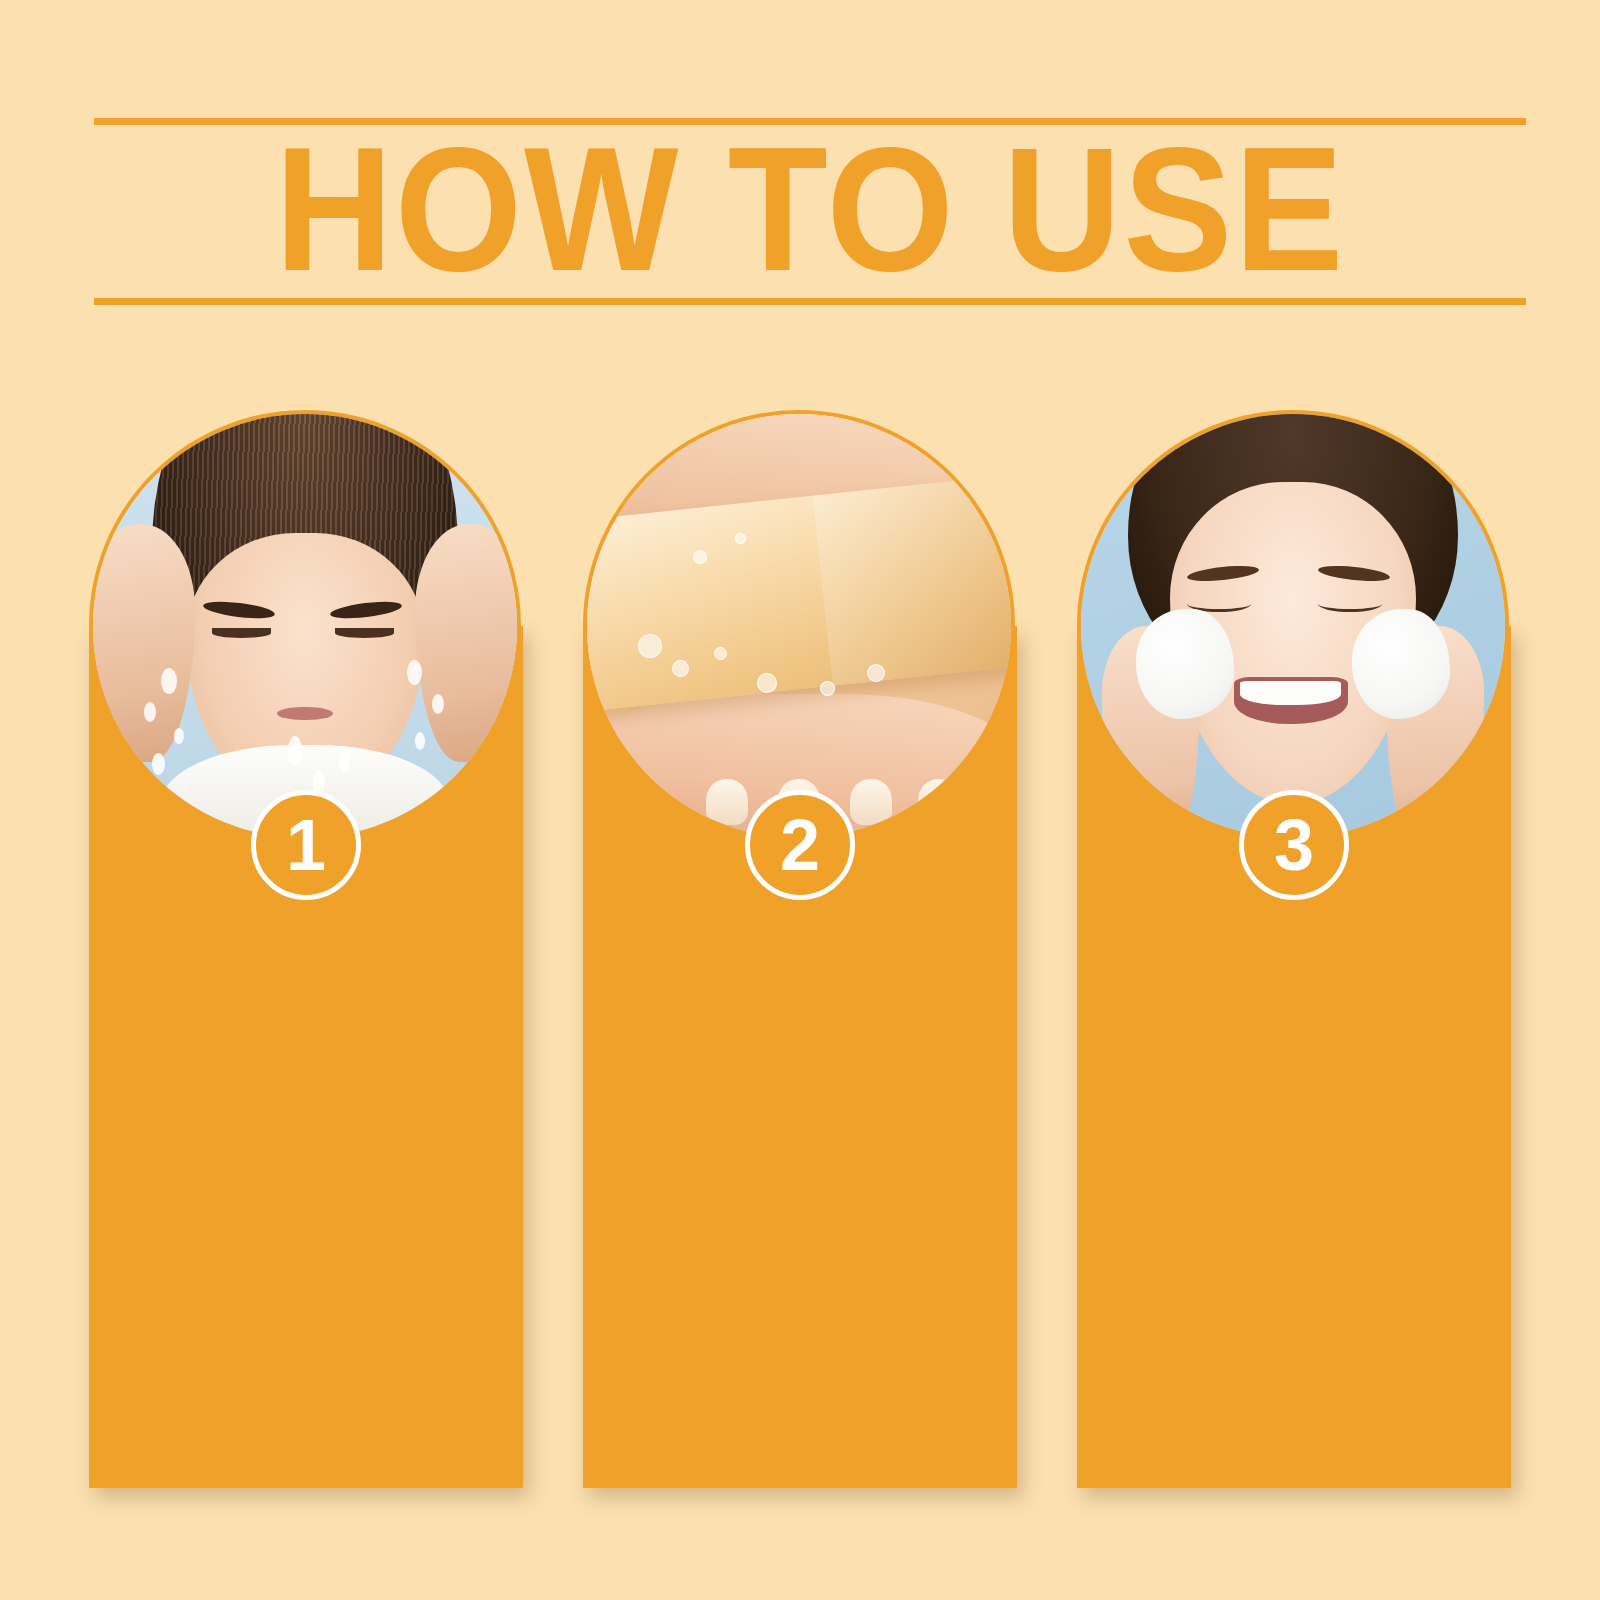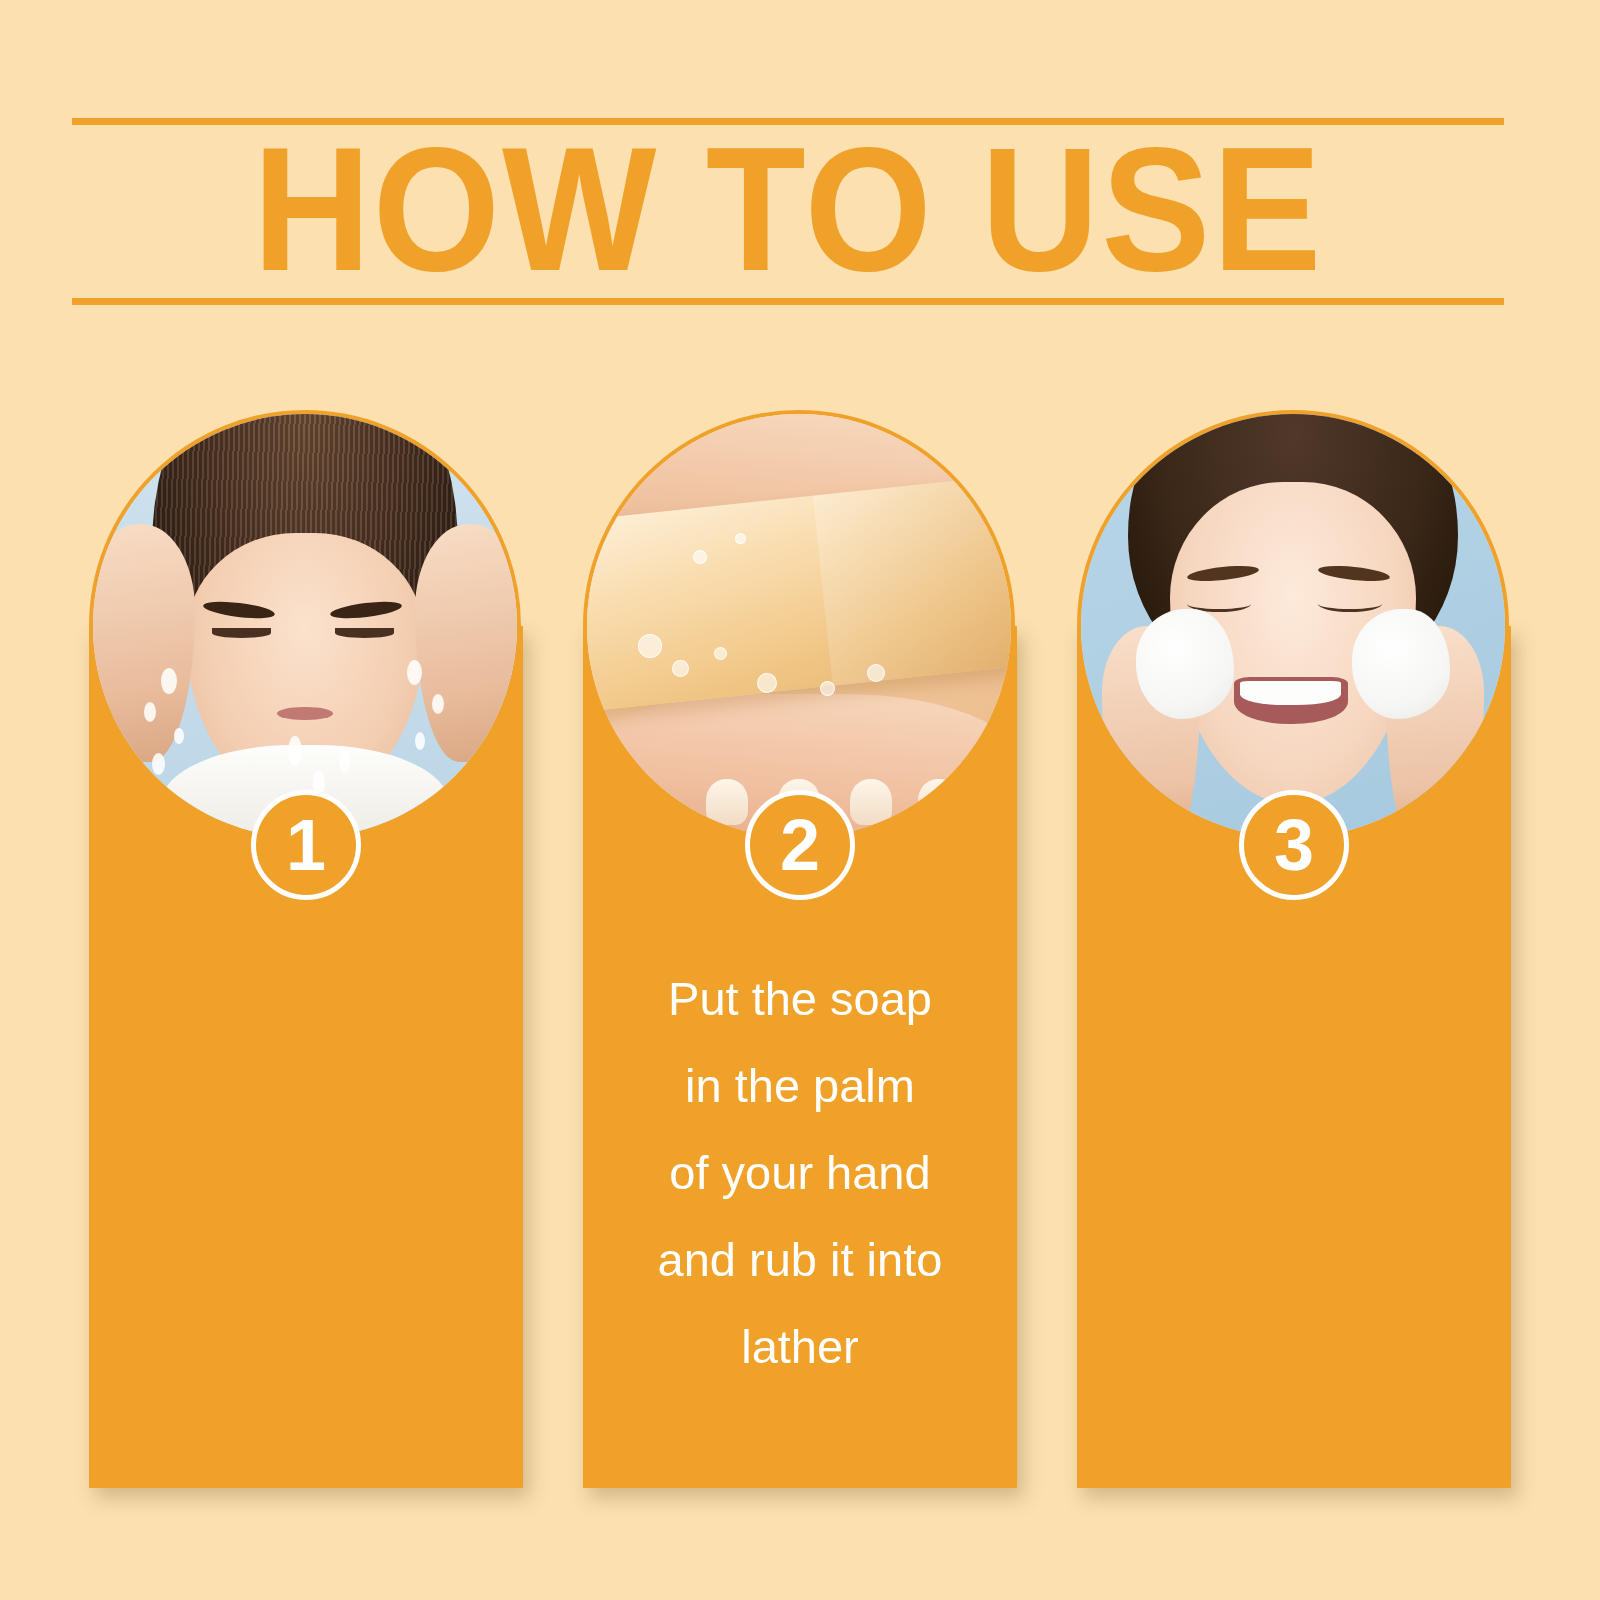--- a/index.html
+++ b/index.html
@@ -11,21 +11,21 @@
     height: 1600px;
     background: #fce0b0;
     font-family: "Liberation Sans", sans-serif;
     overflow: hidden;
     position: relative;
   }
 
   
   #header {
     position: absolute;
-    left: 72px;
+    left: 94px;
     top: 110px;
     width: 1432px;
     height: 200px;
   }
   .rule {
     position: absolute;
     left: 0;
     width: 1432px;
     height: 7px;
     background: #f0a129;
@@ -383,25 +383,20 @@
         <div class="p2-bubble" style="left:30%;top:55%;width:11px;height:11px;"></div>
         <div class="p2-bubble" style="left:40%;top:61%;width:18px;height:18px;"></div>
         <div class="p2-bubble" style="left:55%;top:63%;width:13px;height:13px;"></div>
         <div class="p2-bubble" style="left:66%;top:59%;width:16px;height:16px;"></div>
         <div class="p2-bubble" style="left:25%;top:32%;width:12px;height:12px;"></div>
         <div class="p2-bubble" style="left:35%;top:28%;width:9px;height:9px;"></div>
       </div>
     </div>
 
     <div class="badge">2</div>
-    <div class="caption">Put the soap
-in the palm
-of your hand
-and rub it into
-lather</div>
   </div>
 
   <div class="card c3">
     <div class="panel"></div>
 
     <div class="photo">
       <div class="scene">
         <div class="p3-bg"></div>
         <div class="p3-hair"></div>
         <div class="p3-face"></div>

